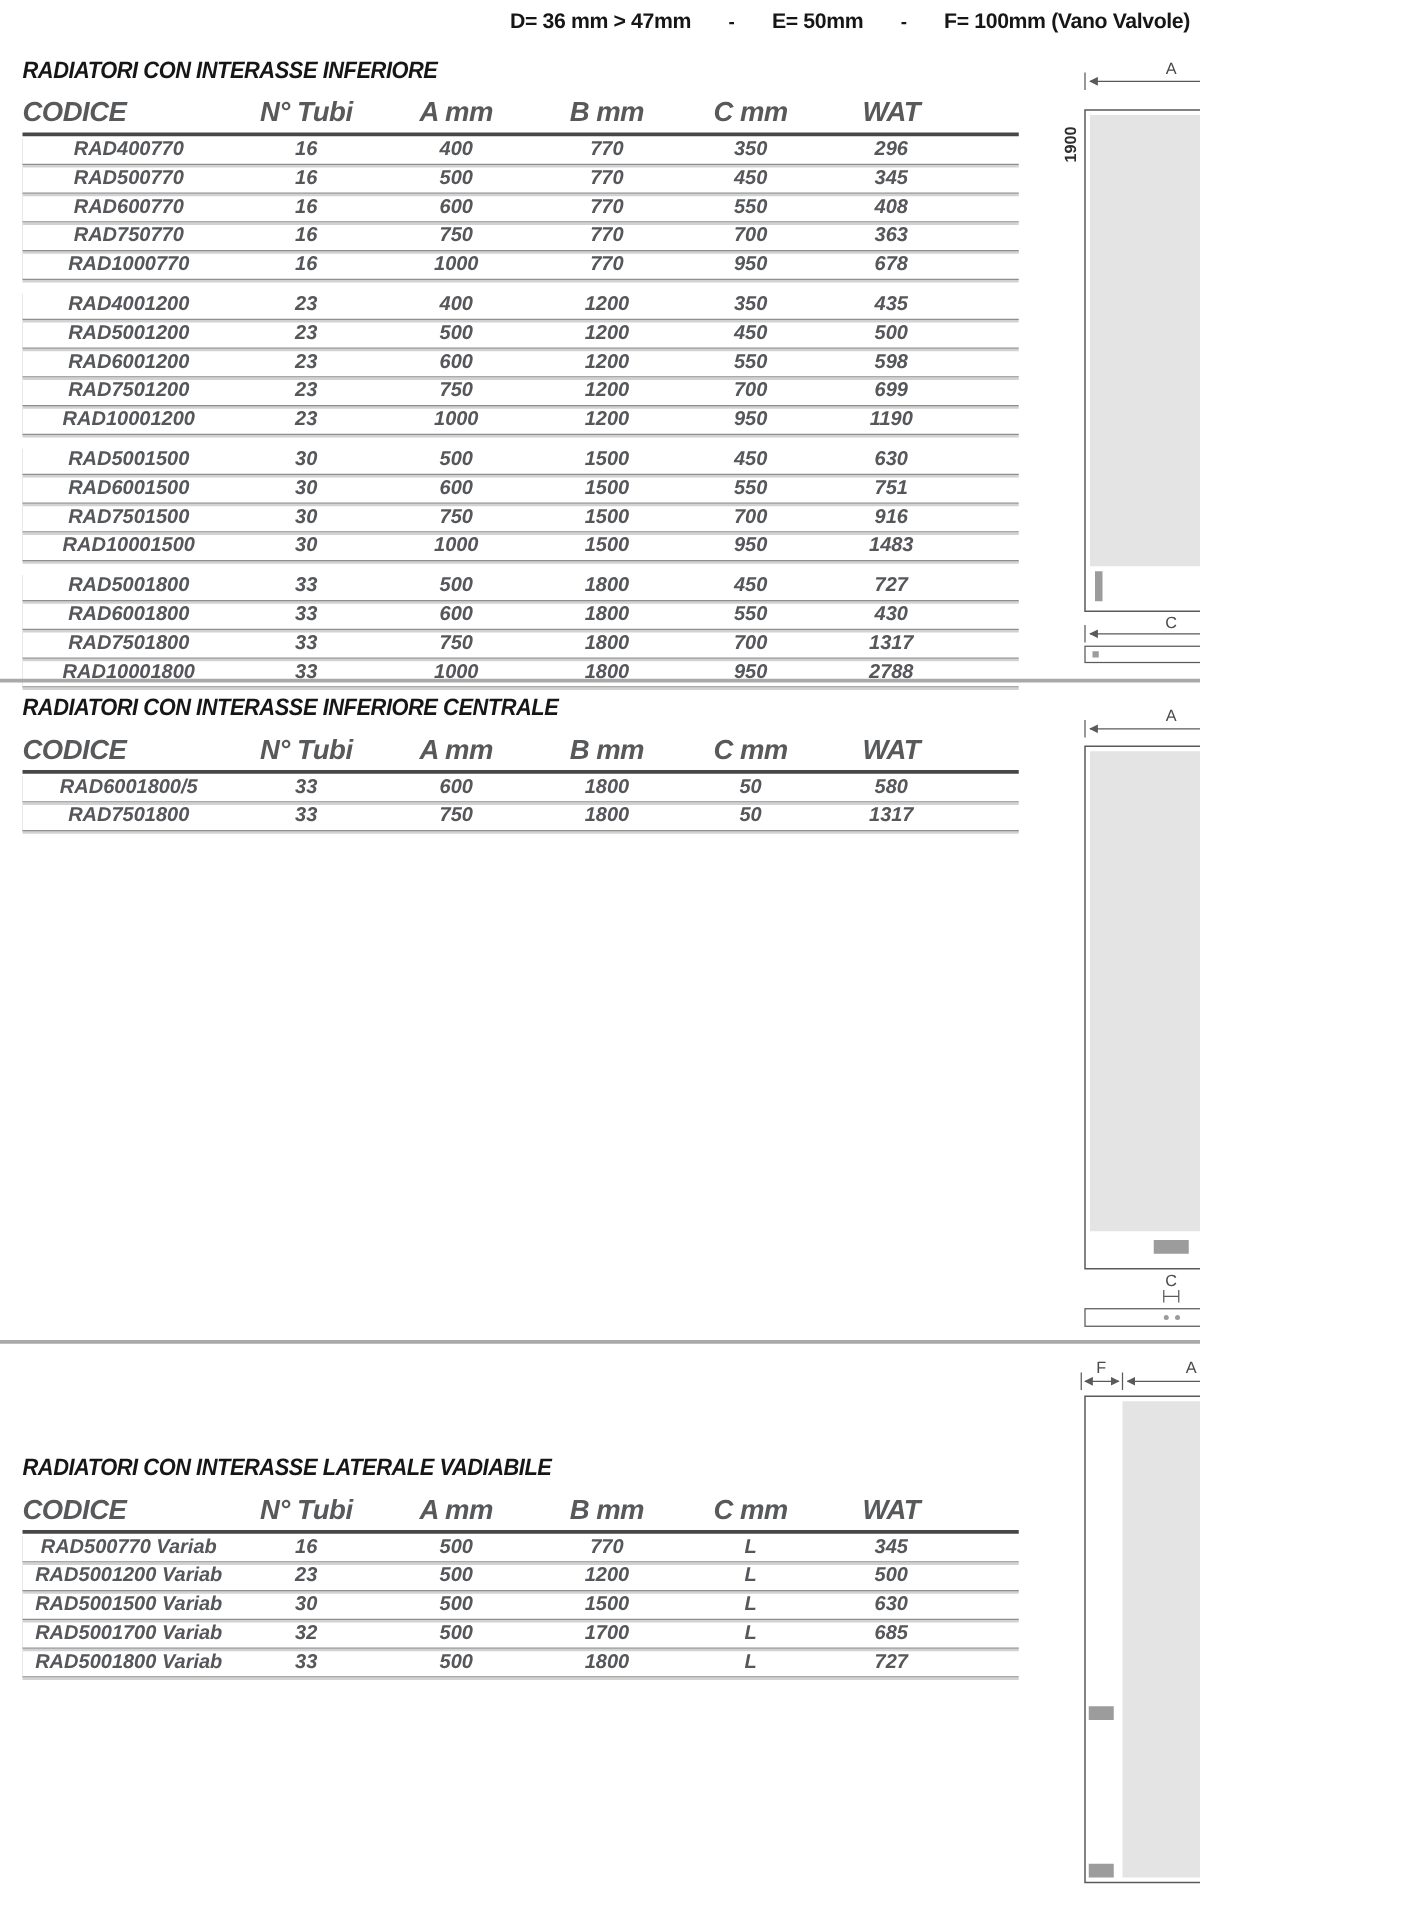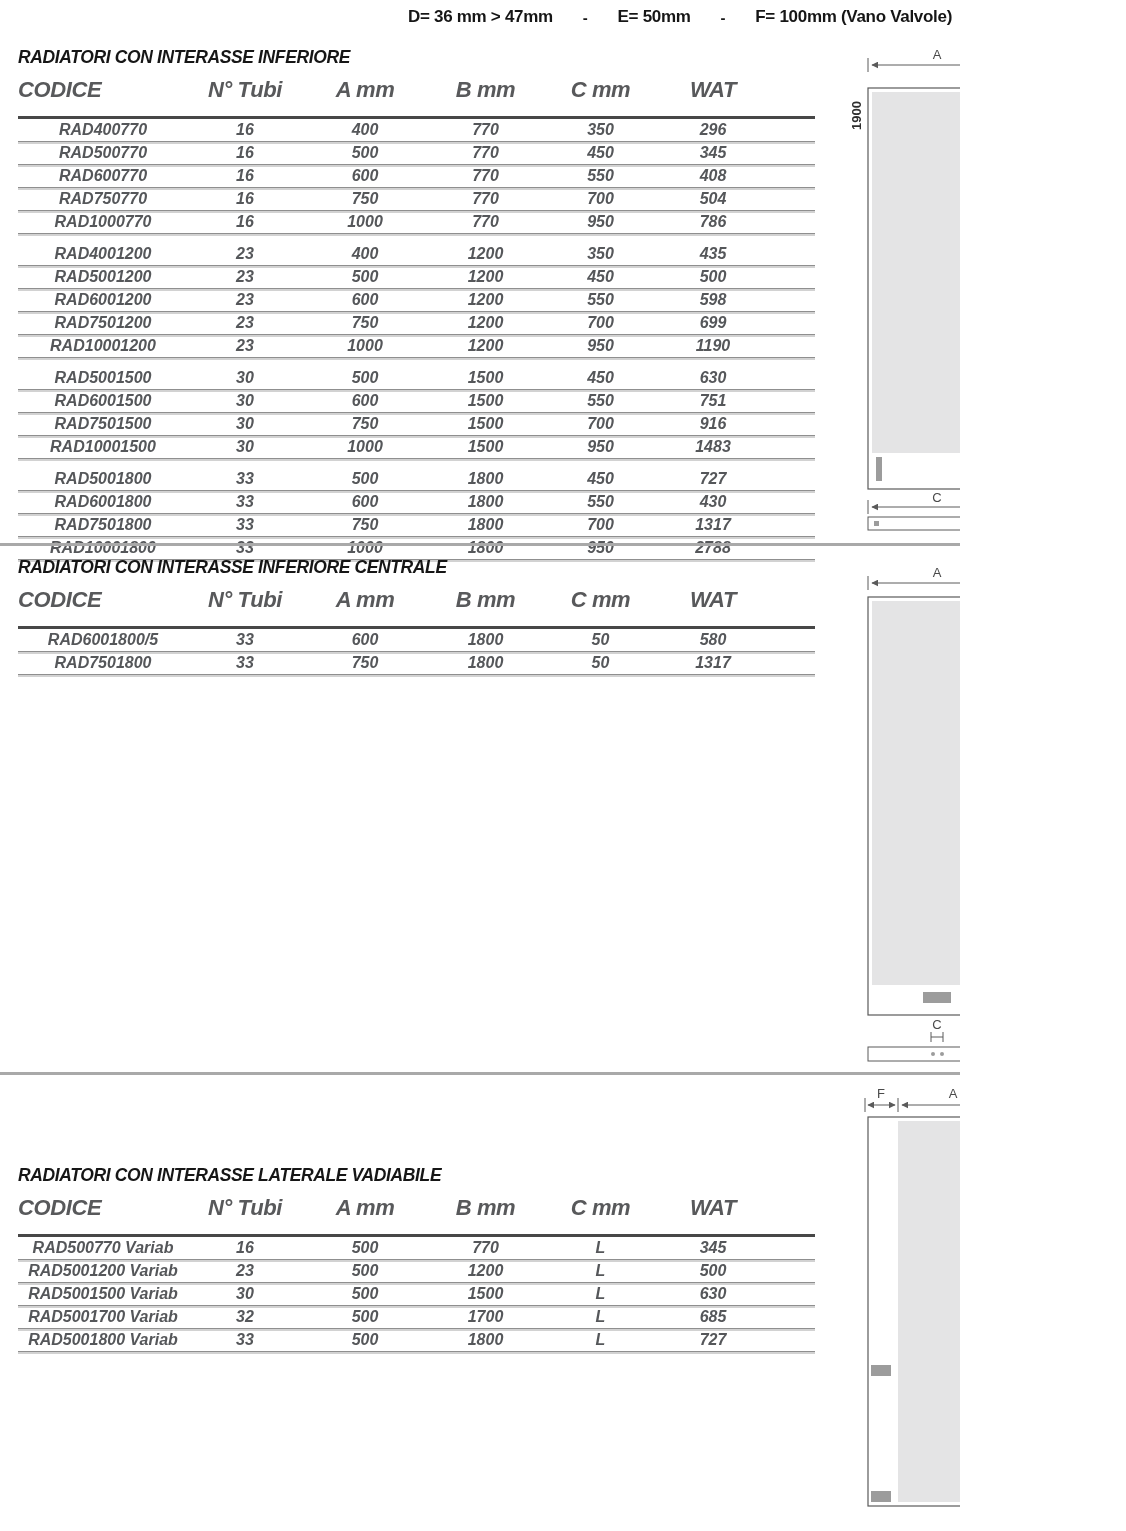--- a/index.html
+++ b/index.html
@@ -23,21 +23,21 @@
   .sec-title {
     margin:0 0 9px 0; font-size:19px; font-weight:700; color:#161616;
     letter-spacing:-0.4px; white-space:nowrap;
     transform:scaleX(0.92); transform-origin:left center;
   }
   .thead, .trow {
     display:grid; width:797px;
     grid-template-columns:170px 114px 126px 115px 115px 110px 47px;
   }
   .thead {
-    border-bottom:3px solid #474747; padding-bottom:13px; align-items:end;
+    border-bottom:3px solid #474747; padding-bottom:3px; align-items:end;
   }
   .thead .tcell {
     font-size:22px; font-weight:700; color:#58595b; letter-spacing:-0.4px;
     text-align:center; white-space:nowrap;
   }
   .thead .tcell.c0 { text-align:left; }
   .trow {
     align-items:center; height:22px;
     border-bottom:1px solid #8f8f8f;
     box-shadow:0 2px 0 rgba(165,165,165,0.5);
@@ -118,29 +118,29 @@
             <div class="tcell c3">770</div>
             <div class="tcell c4">550</div>
             <div class="tcell c5">408</div>
           </div>
           <div class="trow">
             <div class="tcell c0">RAD750770</div>
             <div class="tcell c1">16</div>
             <div class="tcell c2">750</div>
             <div class="tcell c3">770</div>
             <div class="tcell c4">700</div>
-            <div class="tcell c5">504</div>
+            <div class="tcell c5">363</div>
           </div>
           <div class="trow">
             <div class="tcell c0">RAD1000770</div>
             <div class="tcell c1">16</div>
             <div class="tcell c2">1000</div>
             <div class="tcell c3">770</div>
             <div class="tcell c4">950</div>
-            <div class="tcell c5">786</div>
+            <div class="tcell c5">678</div>
           </div>
         </div>
         <div class="tgroup">
           <div class="trow">
             <div class="tcell c0">RAD4001200</div>
             <div class="tcell c1">23</div>
             <div class="tcell c2">400</div>
             <div class="tcell c3">1200</div>
             <div class="tcell c4">350</div>
             <div class="tcell c5">435</div>

